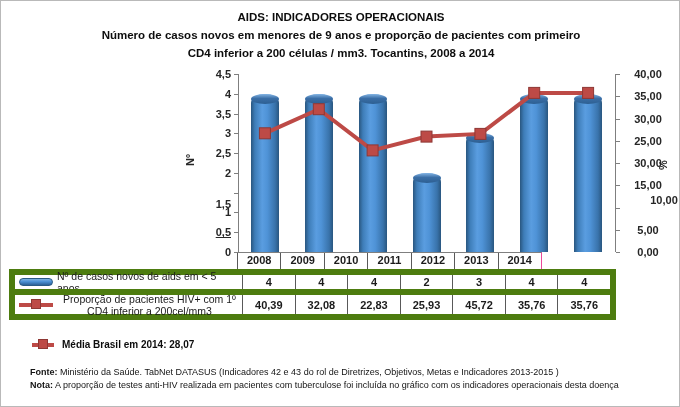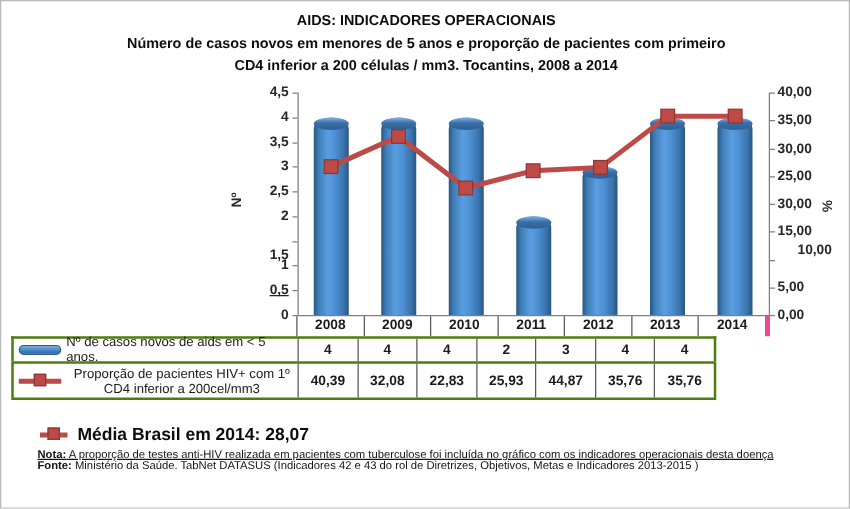--- a/index.html
+++ b/index.html
@@ -6,74 +6,74 @@
   .canvas{
     position:relative;width:680px;height:407px;box-sizing:border-box;
     border:1px solid #b9b9b9;background:#fff;overflow:hidden;
     font-family:"Liberation Sans","DejaVu Sans",sans-serif;color:#1b1b1b;
   }
   .titles{position:absolute;top:7px;left:0;width:680px;text-align:center;
     font-size:11.5px;font-weight:700;color:#0d0d0d;line-height:18px;}
   
   .tick-label{position:absolute;height:14px;line-height:14px;font-size:11px;font-weight:700;color:#262626;}
   .tick-label.left{left:152px;width:78px;text-align:right;}
-  .tick-label.right{left:621px;width:52px;text-align:left;}
+  .tick-label.right{left:621px;width:52px;text-align:center;}
   .tick-mark{position:absolute;height:1px;width:5px;background:#7f7f7f;}
   .vaxis{position:absolute;top:73px;width:1px;height:178px;background:#7f7f7f;}
   .axis-title{position:absolute;font-size:11px;font-weight:700;color:#262626;transform:rotate(-90deg);transform-origin:center;}
   .axis-title.left{left:183px;top:153px;}
   .axis-title.right{left:657px;top:158px;}
   
   #plot{position:absolute;left:237px;top:73px;width:377px;height:178px;overflow:visible;}
   .bar{position:absolute;bottom:0;width:28px;}
   .bar-body{position:absolute;left:0;right:0;top:0;bottom:0;
     background:linear-gradient(90deg,#29567f 0%,#3e7db8 14%,#5a9de0 40%,#4f93d7 58%,#3973ab 86%,#29567f 100%);
     border-top-left-radius:50% 9px;border-top-right-radius:50% 9px;}
   .bar-cap{position:absolute;left:0;right:0;top:0;height:10px;border-radius:50%;
     background:linear-gradient(180deg,#83b4e4 0%,#3a6ea6 45%,#2d5f92 100%);}
   #lineSvg{position:absolute;left:0;top:0;overflow:visible;}
   
-  .years-row{position:absolute;left:236px;top:251px;width:379px;height:17px;box-sizing:border-box;
-    border-top:1px solid #7f7f7f;border-right:4px solid #ec4899;display:flex;}
+  .years-row{position:absolute;left:236px;top:251px;width:305px;height:17px;box-sizing:border-box;
+    border-top:1px solid #7f7f7f;border-right:1px solid #ec4899;display:flex;}
   .years-row .cell{flex:1;border-left:1px solid #595959;box-sizing:border-box;
     text-align:center;font-size:11px;font-weight:700;line-height:15px;color:#1b1b1b;}
-  .trow{position:absolute;left:8px;width:564px;box-sizing:border-box;border:2px solid #4d7c0f;display:flex;background:#fff;}
+  .trow{position:absolute;left:8px;width:607px;box-sizing:border-box;border:6px solid #4d7c0f;display:flex;background:#fff;}
   .trow.r1{top:268px;height:20px;border-bottom:none;}
   .trow.r2{top:288px;height:31px;justify-content:flex-end;}
   .lbl-cell{width:227px;box-sizing:border-box;display:flex;align-items:center;padding-left:4px;
     font-size:10.5px;color:#1b1b1b;}
   .vals{flex:1;display:flex;}
   .vals .cell{flex:1;border-left:1px solid #595959;box-sizing:border-box;display:flex;
     align-items:center;justify-content:center;font-size:11px;font-weight:700;color:#1b1b1b;}
   .lbl2-text{flex:1;text-align:center;line-height:12px;font-size:10.5px;}
   
   .bar-ico{display:inline-block;width:34px;height:8px;margin-right:4px;border-radius:4px;flex:none;
     background:linear-gradient(180deg,#7fb2e2 0%,#4a8fd4 45%,#2d6095 100%);border:1px solid #2a5a86;box-sizing:border-box;}
   .line-ico{position:relative;display:inline-block;width:34px;height:11px;margin-right:4px;flex:none;}
   .line-ico .seg{position:absolute;left:0;right:0;top:4px;height:4px;background:#bd4a46;}
   .line-ico .sq{position:absolute;left:50%;top:0;width:10px;height:10px;margin-left:-5px;
     background:#bd4a46;border:1px solid #8e3734;box-sizing:border-box;}
   .line-ico.small{width:22px;}
   
   .media{position:absolute;left:31px;top:338px;display:flex;align-items:center;
-    font-size:14px;font-weight:700;color:#0d0d0d;}
+    font-size:10px;font-weight:700;color:#0d0d0d;}
   .media .line-ico{margin-right:8px;}
   .foot{position:absolute;left:29px;width:630px;font-size:9px;line-height:12px;color:#141414;}
   .foot b{font-weight:700;}
   .foot.fonte{top:365px;}
-  .foot.nota{top:356px;text-decoration:underline;}
+  .foot.nota{top:378px;}
 </style>
 </head>
 <body>
 
 <div class="canvas">
 
   <div class="titles">
     <div>AIDS: INDICADORES OPERACIONAIS</div>
-    <div>Número de casos novos em menores de 5 anos e proporção de pacientes com primeiro</div>
+    <div>Número de casos novos em menores de 9 anos e proporção de pacientes com primeiro</div>
     <div>CD4 inferior a 200 células / mm3. Tocantins, 2008 a 2014</div>
   </div>
 
   <div class="axis-title left">Nº</div>
   <div class="axis-title right">%</div>
 
   <div id="leftTicks">
       <div class="tick-label left" style="top: 66px;">4,5</div>
       <div class="tick-mark" style="left: 233px; top: 73px; width: 4px;"></div>
       <div class="tick-label left" style="top: 85.7778px;">4</div>
@@ -196,21 +196,21 @@
       <span class="lbl2-text">
         <span>Proporção de pacientes HIV+ com 1º</span><br>
         <span>CD4 inferior a 200cel/mm3</span>
       </span>
     </div>
     <div class="vals" id="row2vals">
         <div class="cell">40,39</div>
         <div class="cell">32,08</div>
         <div class="cell">22,83</div>
         <div class="cell">25,93</div>
-        <div class="cell">44,87</div>
+        <div class="cell">45,72</div>
         <div class="cell">35,76</div>
         <div class="cell">35,76</div>
       </div>
   </div>
 
   <div class="media">
     <span class="line-ico small">
         <i class="seg"></i>
         <i class="sq"></i>
       </span>

